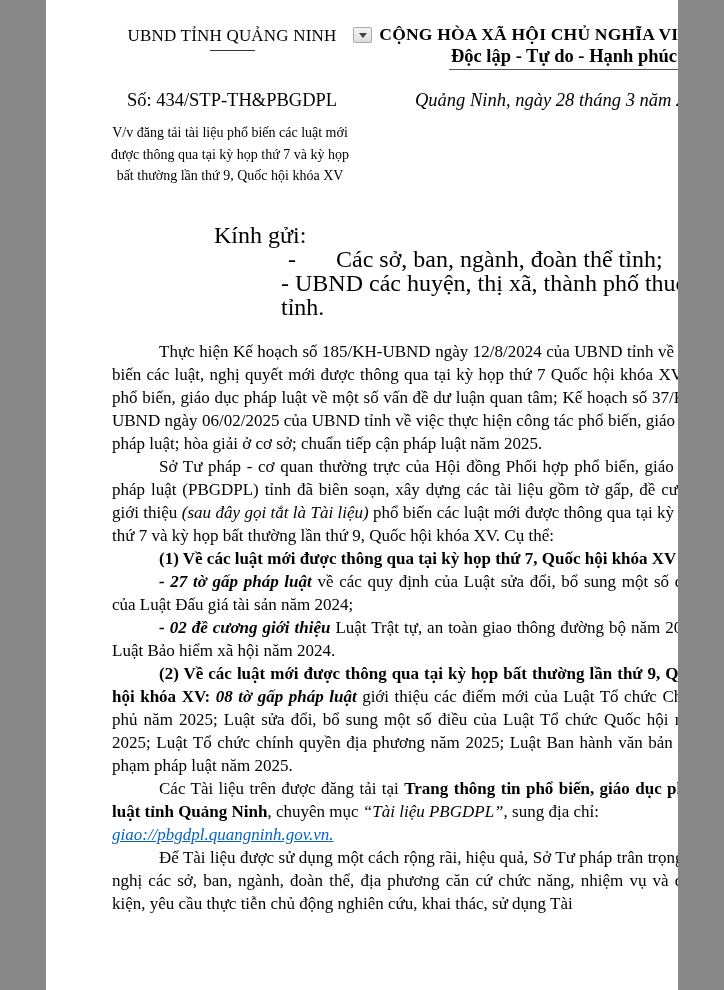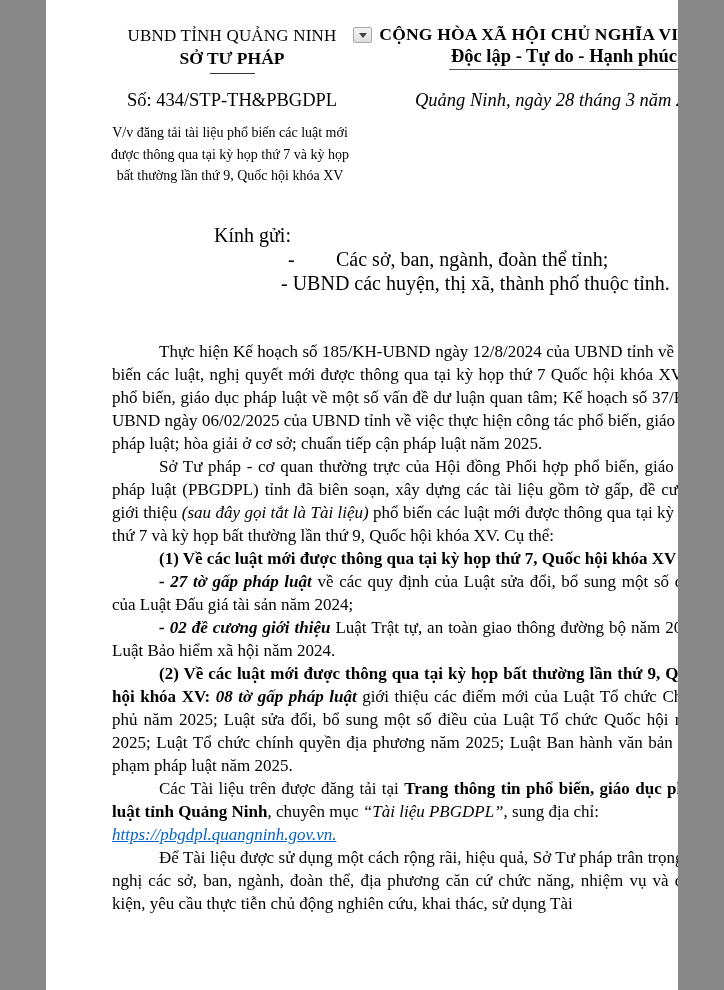--- a/index.html
+++ b/index.html
@@ -33,21 +33,21 @@
   }
   .caret-down{width:0;height:0;border-left:4px solid transparent;border-right:4px solid transparent;border-top:5px solid #444;}
   .republic-block{position:absolute;left:332px;top:24px;width:372px;text-align:center;}
   .republic-name{font-size:17.5px;font-weight:bold;letter-spacing:.2px;}
   .republic-motto{display:inline-block;font-size:18.5px;font-weight:bold;margin-top:1px;padding:0 2px 2px;border-bottom:1.5px solid #555;}
   .doc-number{position:absolute;left:40px;top:90px;width:292px;text-align:center;font-size:18.5px;}
   .spell-flag{text-decoration-style:wavy;text-decoration-color:var(--spellcheck,#E53935);text-decoration-thickness:1px;text-underline-offset:3px;}
   .place-date{position:absolute;left:332px;top:90px;width:372px;text-align:center;font-size:18.5px;font-style:italic;}
   .subject-block{position:absolute;left:34px;top:122px;width:300px;text-align:center;font-size:14px;line-height:21.5px;}
   
-  .recipients{position:absolute;left:66px;top:223px;width:592px;font-size:20px;line-height:24px;}
+  .recipients{position:absolute;left:66px;top:223px;width:592px;font-size:24px;line-height:24px;}
   .salutation{padding-left:102px;}
   .recipient-line1{padding-left:176px;}
   .recipient-line1 .dash{display:inline-block;width:48px;}
   .recipient-line2{padding-left:169px;}
   
   .doc-body{position:absolute;left:66px;top:340px;width:592px;font-size:17px;line-height:23px;text-align:justify;}
   .doc-body p{text-indent:47px;margin:0;}
   .mt2{margin-top:2px;}
   .mt4{margin-top:4px;}
   .mt5{margin-top:5px;}
@@ -57,21 +57,20 @@
   .link-line{text-indent:0 !important;text-align:left;}
   a.doc-link{color:var(--link,#0563C1);font-style:italic;text-decoration:underline;cursor:pointer;}
 </style>
 </head>
 <body>
 
 <div class="page">
 
   <div class="issuer-block">
     <div class="issuer-parent">UBND TỈNH QUẢNG NINH</div>
-    <div class="issuer-org">SỞ TƯ PHÁP</div>
     <div class="issuer-rule"></div>
   </div>
 
   <div class="dropdown-btn">
     <span class="caret-down"></span>
   </div>
 
   <div class="republic-block">
     <div class="republic-name">CỘNG HÒA XÃ HỘI CHỦ NGHĨA VIỆT NAM</div>
     <div><span class="republic-motto">Độc lập - Tự do - Hạnh phúc</span></div>
@@ -101,18 +100,18 @@
     <p class="b mt5">(1) Về các luật mới được thông qua tại kỳ họp thứ 7, Quốc hội khóa XV</p>
 
     <p class="mt4"><span class="bi">- 27 tờ gấp pháp luật</span><span> về các quy định của Luật sửa đổi, bổ sung một số điều của Luật Đấu giá tài sản năm 2024;</span></p>
 
     <p class="mt4"><span class="bi">- 02 đề cương giới thiệu</span><span> Luật Trật tự, an toàn giao thông đường bộ năm 2024; Luật Bảo hiểm xã hội năm 2024.</span></p>
 
     <p class="mt5"><span class="b">(2) Về các luật mới được thông qua tại kỳ họp bất thường lần thứ 9, Quốc hội khóa XV: </span><span class="bi">08 tờ gấp pháp luật</span><span> giới thiệu các điểm mới của Luật Tổ chức Chính phủ năm 2025; Luật sửa đổi, bổ sung một số điều của Luật Tổ chức Quốc hội năm 2025; Luật Tổ chức chính quyền địa phương năm 2025; Luật Ban hành văn bản quy phạm pháp luật năm 2025.</span></p>
 
     <p class="mt2"><span>Các Tài liệu trên được đăng tải tại </span><span class="b">Trang thông tin phổ biến, giáo dục pháp luật tỉnh Quảng Ninh</span><span>, chuyên mục </span><span class="i">“Tài liệu PBGDPL”</span><span>, sung địa chỉ:</span></p>
 
-    <p class="link-line"><a class="doc-link">https://pbgdpl.quangninh.gov.vn.</a></p>
+    <p class="link-line"><a class="doc-link">giao://pbgdpl.quangninh.gov.vn.</a></p>
 
     <p class="mt2">Để Tài liệu được sử dụng một cách rộng rãi, hiệu quả, Sở Tư pháp trân trọng đề nghị các sở, ban, ngành, đoàn thể, địa phương căn cứ chức năng, nhiệm vụ và điều kiện, yêu cầu thực tiễn chủ động nghiên cứu, khai thác, sử dụng Tài</p>
   </div>
 
 </div>
 
 </body></html>

